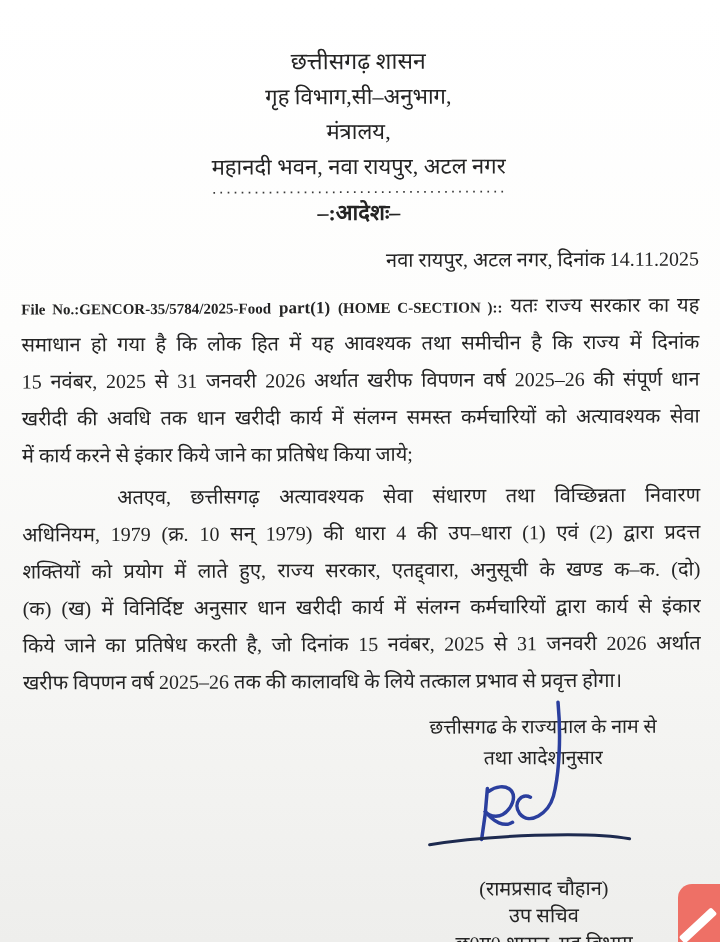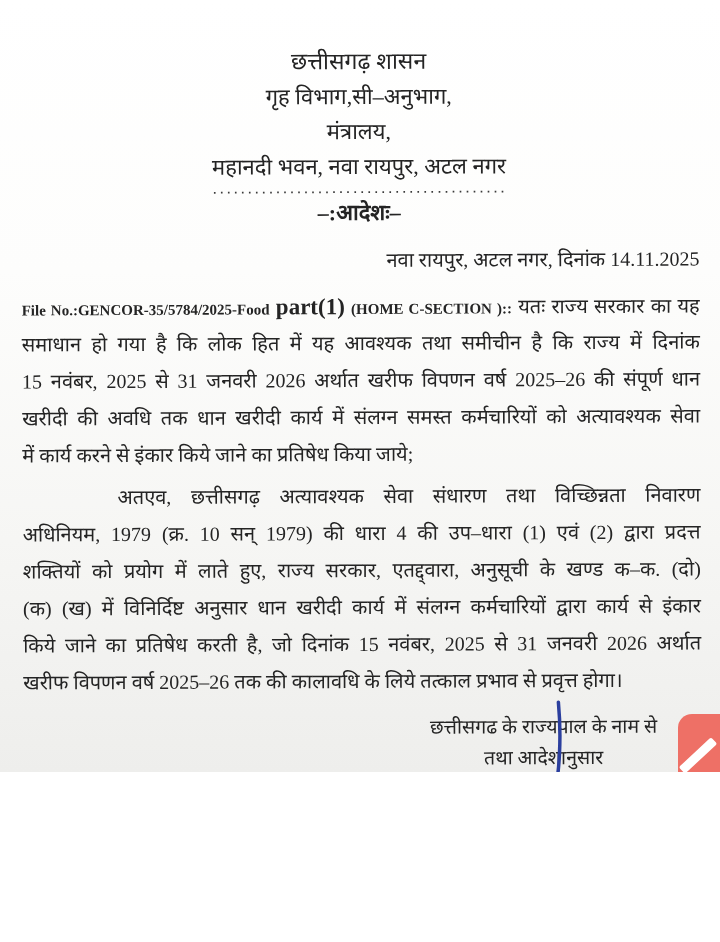--- a/index.html
+++ b/index.html
@@ -1,18 +1,18 @@
 <!DOCTYPE html>
 <html><head>
 <meta charset="utf-8">
 <style>
   html,body{margin:0;padding:0;}
   .page{
     position:relative;
-    width:720px;height:772px;
+    width:720px;height:942px;
     overflow:hidden;
     background:linear-gradient(180deg,#ffffff 0%,#fdfdfc 35%,#f6f6f4 70%,#eeeeec 100%);
     font-family:"Liberation Serif","DejaVu Serif",serif;
     color:#242424;
   }
   .tilt{position:absolute;inset:0;transform:rotate(-0.25deg);}
   .header{
     position:absolute;top:44px;left:0;width:720px;
     text-align:center;
   }
@@ -38,21 +38,21 @@
   .jline{
     text-align:justify;text-align-last:justify;-moz-text-align-last:justify;
     white-space:normal;
   }
   .indent{padding-left:95px;}
   .para2{margin-top:5px;}
   .eng{
     font-family:"Liberation Serif","DejaVu Serif",serif;
     font-weight:700;font-size:15px;
   }
-  .eng-part{font-size:23px;}
+  .eng-part{font-size:17px;}
   .sig-block{
     position:absolute;top:712px;left:372px;width:340px;
     text-align:center;font-size:19.5px;line-height:31px;
   }
   .sig-name{margin-top:101px;font-size:20px;line-height:28px;}
   .sig-desig{font-size:20px;line-height:27px;}
   .sig-dept{font-size:20px;line-height:28px;}
   .sig-svg{
     position:absolute;left:400px;top:697px;width:260px;height:165px;
     pointer-events:none;

